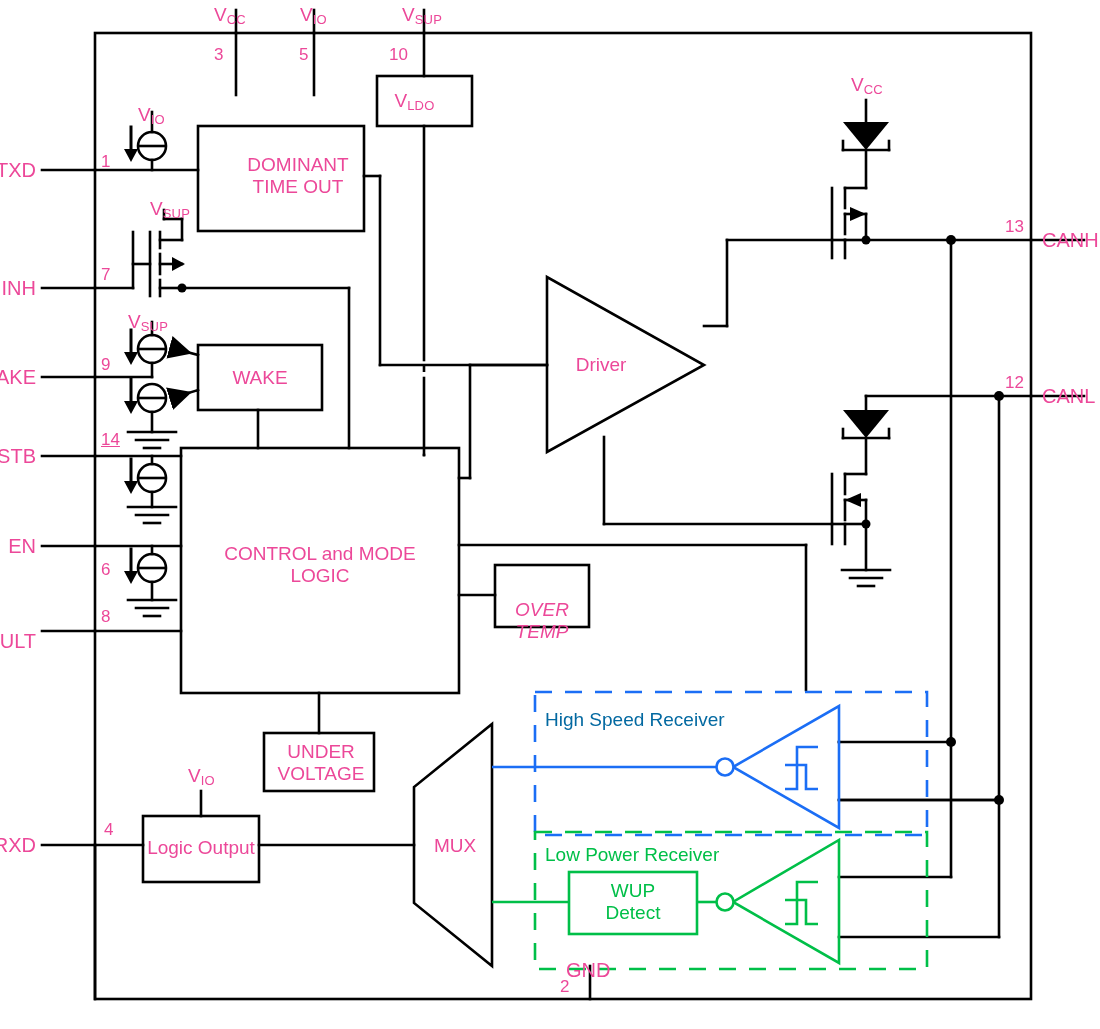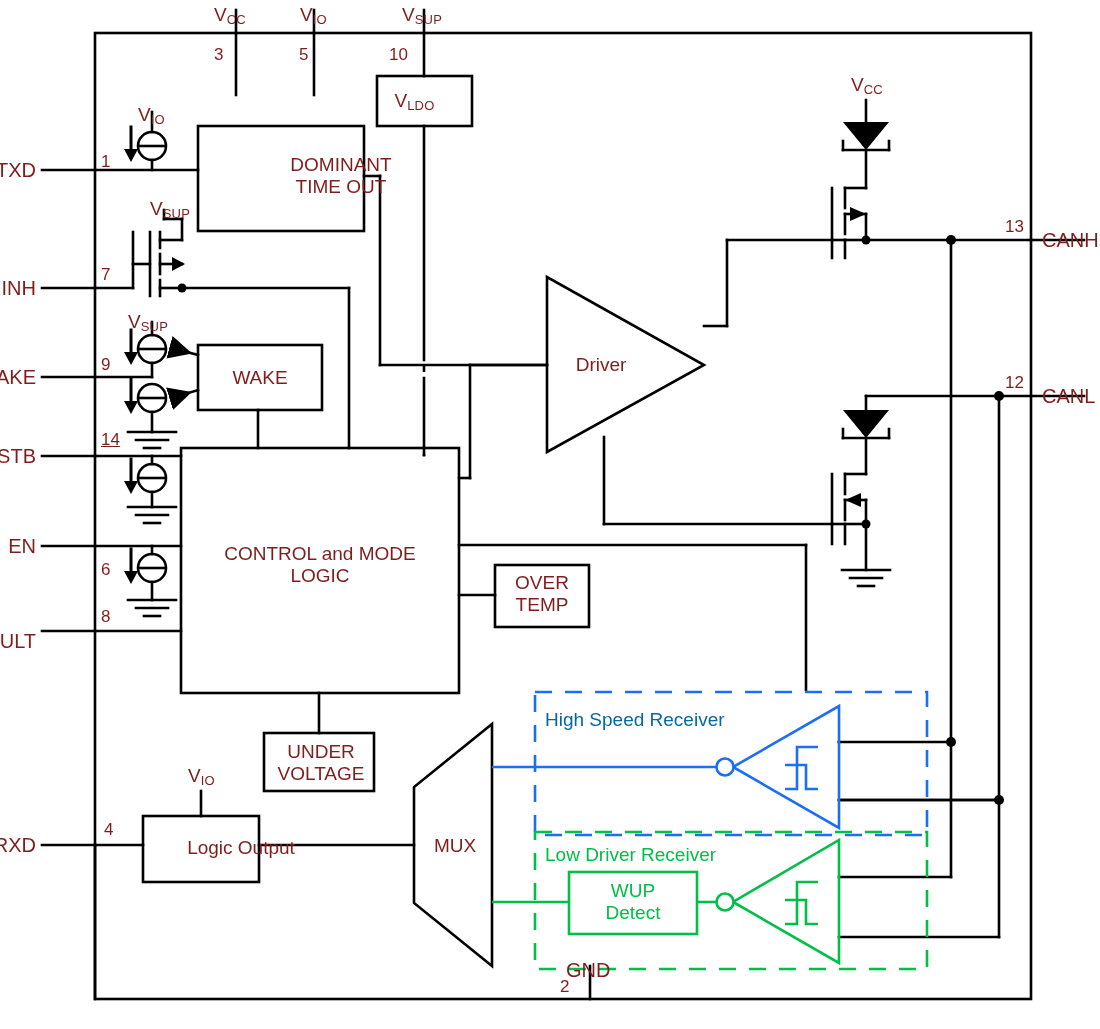--- a/index.html
+++ b/index.html
@@ -1,18 +1,18 @@
 <!DOCTYPE html>
 <html><head>
 <meta charset="utf-8">
 <style>
   html,body{margin:0;padding:0;background:#ffffff;}
   body{width:1100px;height:1029px;font-family:"Liberation Sans",sans-serif;position:relative;overflow:hidden;}
   #diagram{position:absolute;left:0;top:0;width:1100px;height:1029px;}
-  .lbl{position:absolute;font-family:"Liberation Sans",sans-serif;color:#7f1d1d;white-space:nowrap;}
+  .lbl{position:absolute;font-family:"Liberation Sans",sans-serif;color:#ec4899;white-space:nowrap;}
   .pinname{font-size:20px;}
   .pinnum{font-size:17px;}
   .blocktext{font-size:19px;text-align:center;line-height:1.18;}
   .sub{font-size:13px;vertical-align:-3px;letter-spacing:0.2px;}
   .supname{font-size:19px;}
   .hs{color:#0369a1;}
   .lp{color:#00bf48;}
 </style>
 </head>
 <body>
@@ -277,43 +277,43 @@
 
 <div class="lbl supname" style="left:138px;top:104px;"><span>V</span><span class="sub">IO</span></div>
 <div class="lbl supname" style="left:150px;top:198px;"><span>V</span><span class="sub">SUP</span></div>
 <div class="lbl supname" style="left:128px;top:311px;"><span>V</span><span class="sub">SUP</span></div>
 <div class="lbl supname" style="left:188px;top:765px;"><span>V</span><span class="sub">IO</span></div>
 <div class="lbl supname" style="left:851px;top:74px;"><span>V</span><span class="sub">CC</span></div>
 
 <div class="lbl pinnum" style="left:560px;top:977px;">2</div>
 <div class="lbl pinname" style="left:566px;top:959px;">GND</div>
 
-<div class="lbl blocktext" style="left:198px;top:154px;width:200px;padding-left:43px;">
+<div class="lbl blocktext" style="left:198px;top:154px;width:200px;">
   <span>DOMINANT</span><br><span>TIME OUT</span>
 </div>
 
 <div class="lbl blocktext" style="left:198px;top:367px;width:124px;">WAKE</div>
 
 <div class="lbl blocktext" style="left:181px;top:543px;width:278px;">
   <span>CONTROL and MODE</span><br><span>LOGIC</span>
 </div>
 
-<div class="lbl blocktext" style="left:495px;top:572px;width:94px;">
+<div class="lbl blocktext" style="left:495px;top:599px;width:94px;font-style:italic;">
   <span>OVER</span><br><span>TEMP</span>
 </div>
 
 <div class="lbl blocktext" style="left:264px;top:741px;width:114px;">
   <span>UNDER</span><br><span>VOLTAGE</span>
 </div>
 
-<div class="lbl blocktext" style="left:143px;top:837px;width:116px;padding-left:40px;">Logic Output</div>
+<div class="lbl blocktext" style="left:143px;top:837px;width:116px;">Logic Output</div>
 
 <div class="lbl blocktext" style="left:424px;top:835px;width:62px;">MUX</div>
 
 <div class="lbl blocktext" style="left:556px;top:354px;width:90px;">Driver</div>
 
 <div class="lbl blocktext hs" style="left:545px;top:709px;">High Speed Receiver</div>
 
-<div class="lbl blocktext lp" style="left:545px;top:844px;">Low Driver Receiver</div>
+<div class="lbl blocktext lp" style="left:545px;top:844px;">Low Power Receiver</div>
 
 <div class="lbl blocktext lp" style="left:569px;top:880px;width:128px;">
   <span>WUP</span><br><span>Detect</span>
 </div>
 
 </body></html>

